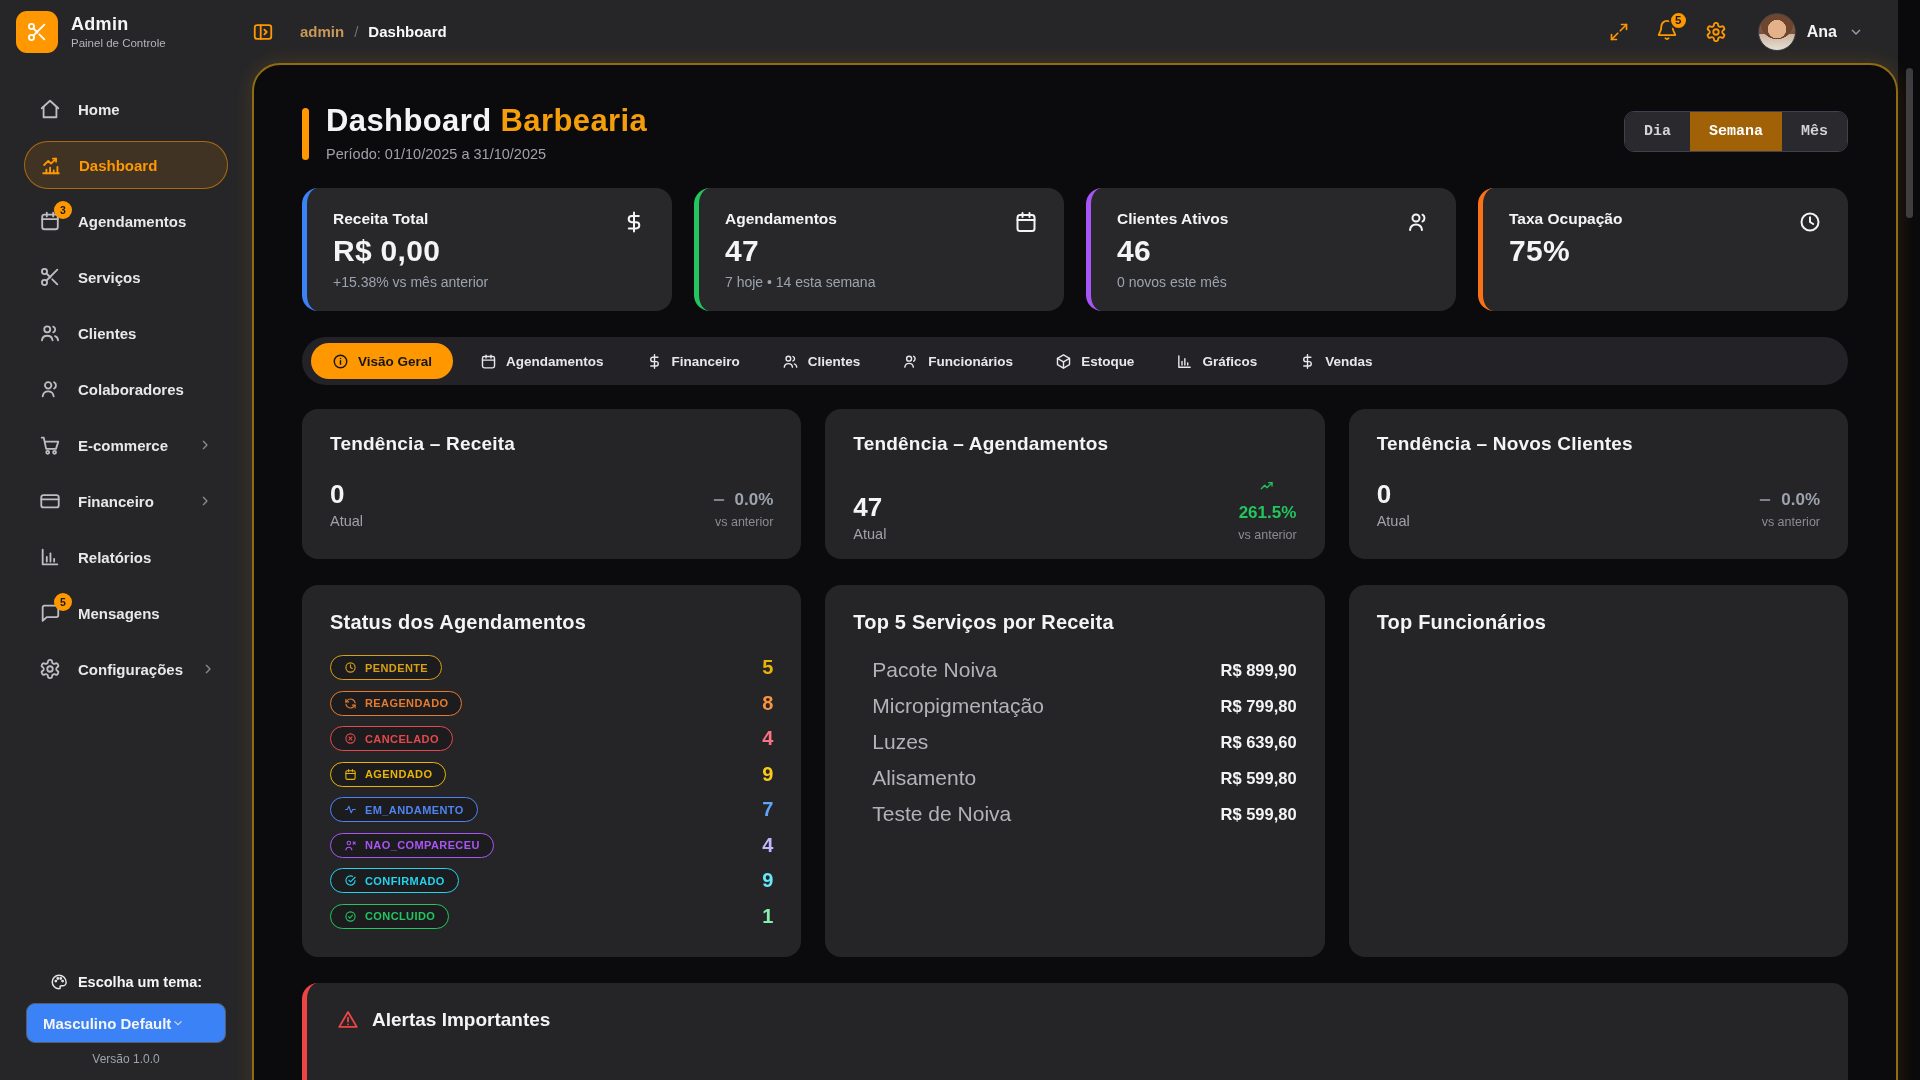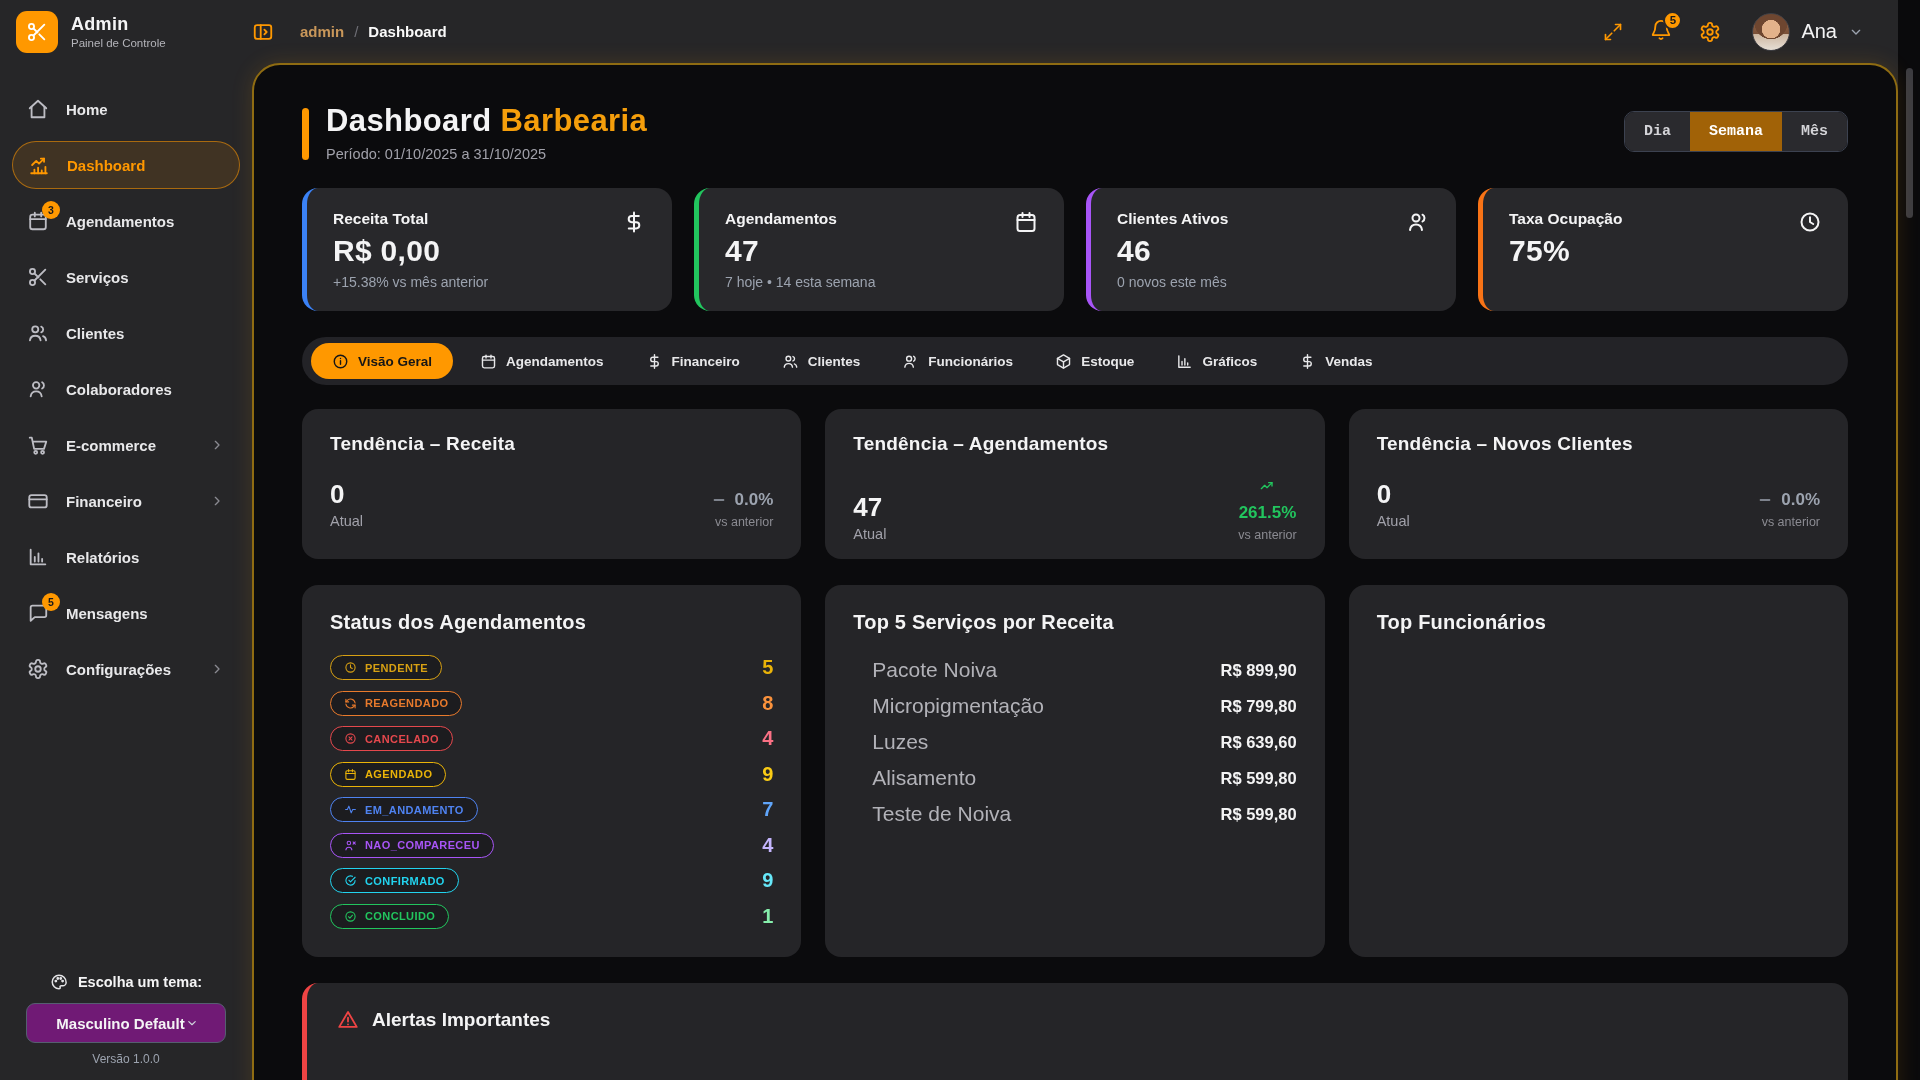--- a/index.html
+++ b/index.html
@@ -30,41 +30,41 @@
   .top-actions { margin-left:auto; display:flex; align-items:center; gap:27px; }
   .top-ic { color:#ff9800; position:relative; cursor:pointer; }
   .top-badge { position:absolute; top:-8px; right:-10px; min-width:19px; height:19px; border-radius:10px; background:#ff9800; color:#1a1a1a; font-size:11.5px; font-weight:700; display:flex; align-items:center; justify-content:center; border:2px solid #262628; }
   .user-chip { display:flex; align-items:center; gap:11px; margin-left:4px; }
   .avatar { width:38px; height:38px; border-radius:50%;
     background:
       radial-gradient(circle at 50% 42%, #e3b28b 0 33%, rgba(0,0,0,0) 34%),
       radial-gradient(circle at 50% 24%, #6e4630 0 50%, rgba(0,0,0,0) 51%),
       linear-gradient(180deg,#9a6a4a 0%, #7a5038 55%, #cdb6a0 56%, #e6ded5 100%);
     border:1px solid #3f3f44; }
-  .user-name { font-size:20px; font-weight:400; }
+  .user-name { font-size:16px; font-weight:700; }
   .user-chev { color:#9ca3af; }
 
   
   .gutter { position:absolute; top:0; right:0; width:22px; height:1080px; background:#0a0a0c; z-index:1; }
   .scroll-thumb { position:absolute; top:68px; right:7px; width:7px; height:150px; border-radius:4px; background:#3c3c41; }
 
   
-  .sidebar { position:absolute; top:63px; left:0; bottom:0; width:252px; padding:22px 12px 0; z-index:4; }
+  .sidebar { position:absolute; top:63px; left:0; bottom:0; width:252px; padding:22px 24px 0; z-index:4; }
   .nav-item { height:48px; display:flex; align-items:center; gap:17px; padding:0 15px; margin-bottom:8px; border-radius:999px; color:#e8e8ea; font-size:15px; font-weight:600; cursor:pointer; }
   .nav-item .nav-ic { color:#bdbdc4; }
   .nav-item.active { color:#ff9800; background:rgba(255,152,0,.12); border:1px solid rgba(255,152,0,.55); }
   .nav-item.active .nav-ic { color:#ff9800; }
   .nav-ic-wrap { position:relative; line-height:0; }
   .nav-badge { position:absolute; top:-9px; right:-11px; min-width:18px; height:18px; border-radius:9px; background:#ff9800; color:#1a1a1a; font-size:10.5px; font-weight:700; display:flex; align-items:center; justify-content:center; }
   .nav-chev { margin-left:auto; color:#8a8a91; }
 
   .theme-box { position:absolute; left:0; right:0; bottom:14px; text-align:center; }
   .theme-title { display:flex; align-items:center; justify-content:center; gap:10px; font-size:14.5px; font-weight:700; }
   .theme-title .icon { color:#e4e4e7; }
-  .theme-select { margin:12px 26px 0; height:40px; background:#701a75; border:1px solid #555e70; border-radius:9px; display:flex; align-items:center; justify-content:center; padding:0 13px 0 16px; font-size:15px; font-weight:600; cursor:pointer; }
+  .theme-select { margin:12px 26px 0; height:40px; background:#3b82f6; border:1px solid #555e70; border-radius:9px; display:flex; align-items:center; justify-content:flex-start; padding:0 13px 0 16px; font-size:15px; font-weight:600; cursor:pointer; }
   .theme-select .icon { color:#cfd4dc; }
   .version { margin-top:9px; font-size:12px; color:#9ca3af; }
 
   
   .panel { position:absolute; left:252px; top:63px; width:1646px; height:1120px; background:#0b0b0d;
     border:2px solid #8f6c12; border-radius:28px; box-shadow:0 0 22px rgba(255,160,0,.14);
     padding:38px 48px; z-index:3; }
 
   .header-row { display:flex; align-items:flex-start; }
   .accent-bar { width:7px; height:52px; border-radius:4px; background:#ff9800; margin:5px 17px 0 0; }

